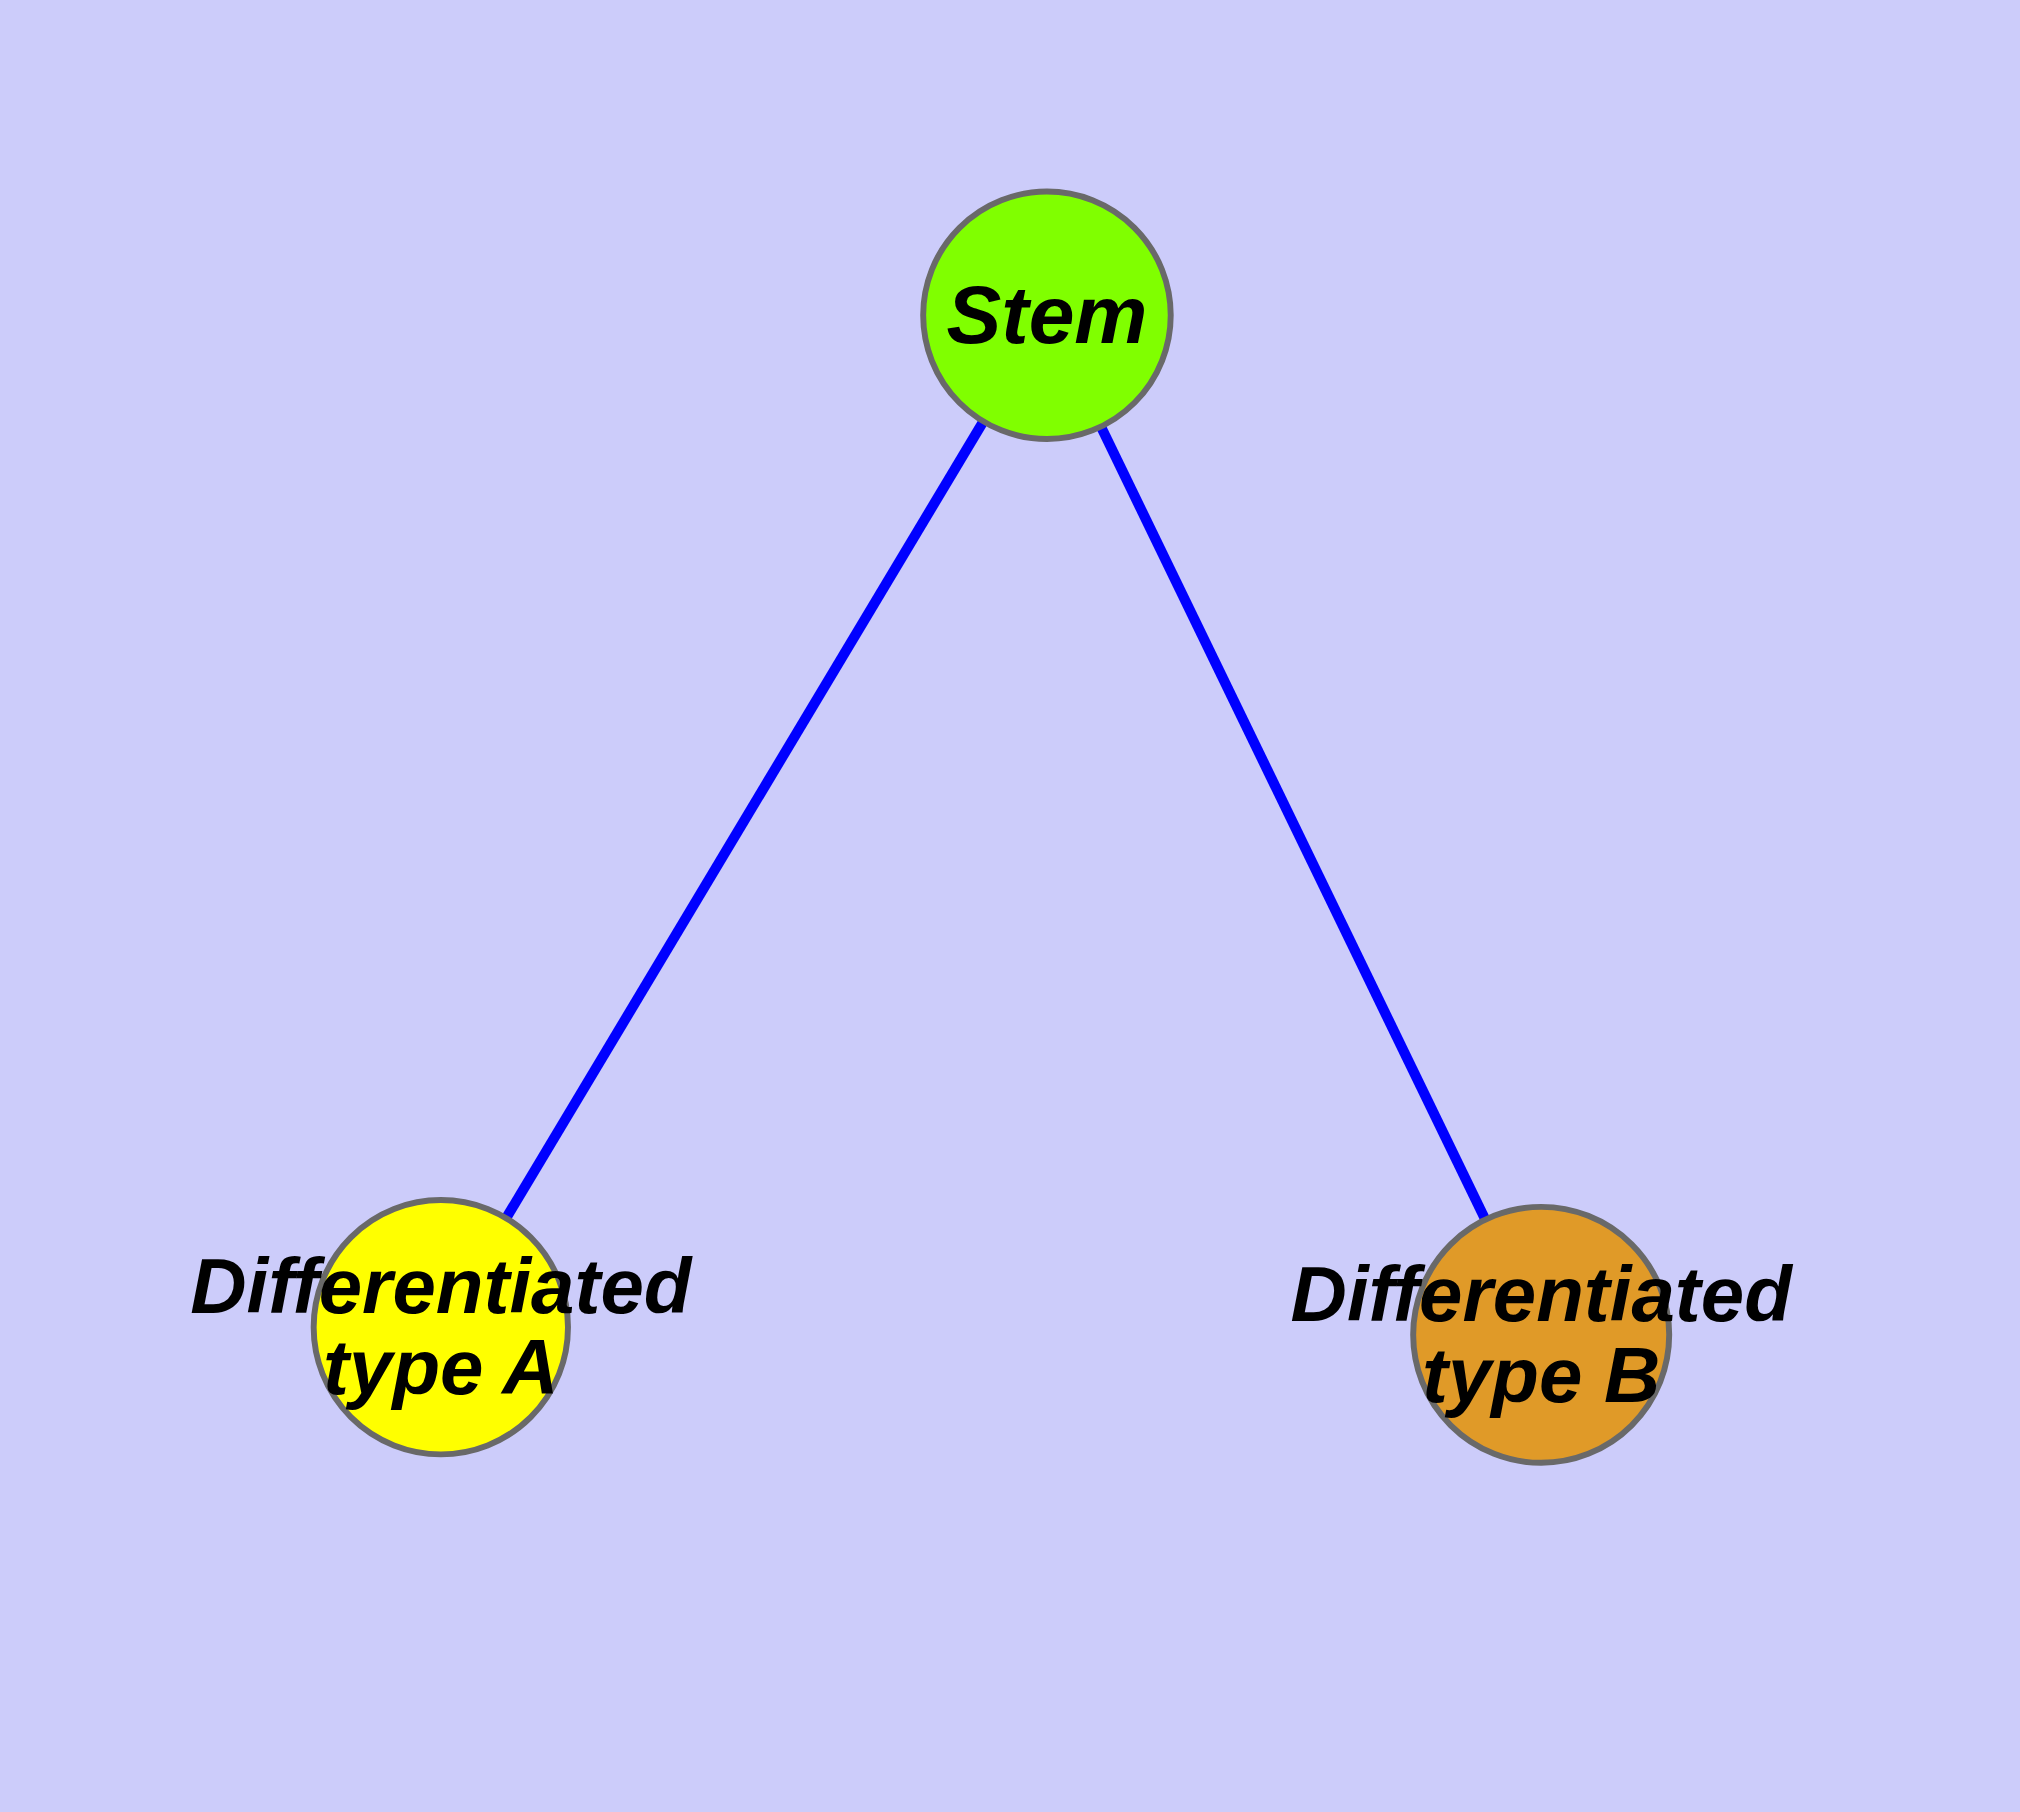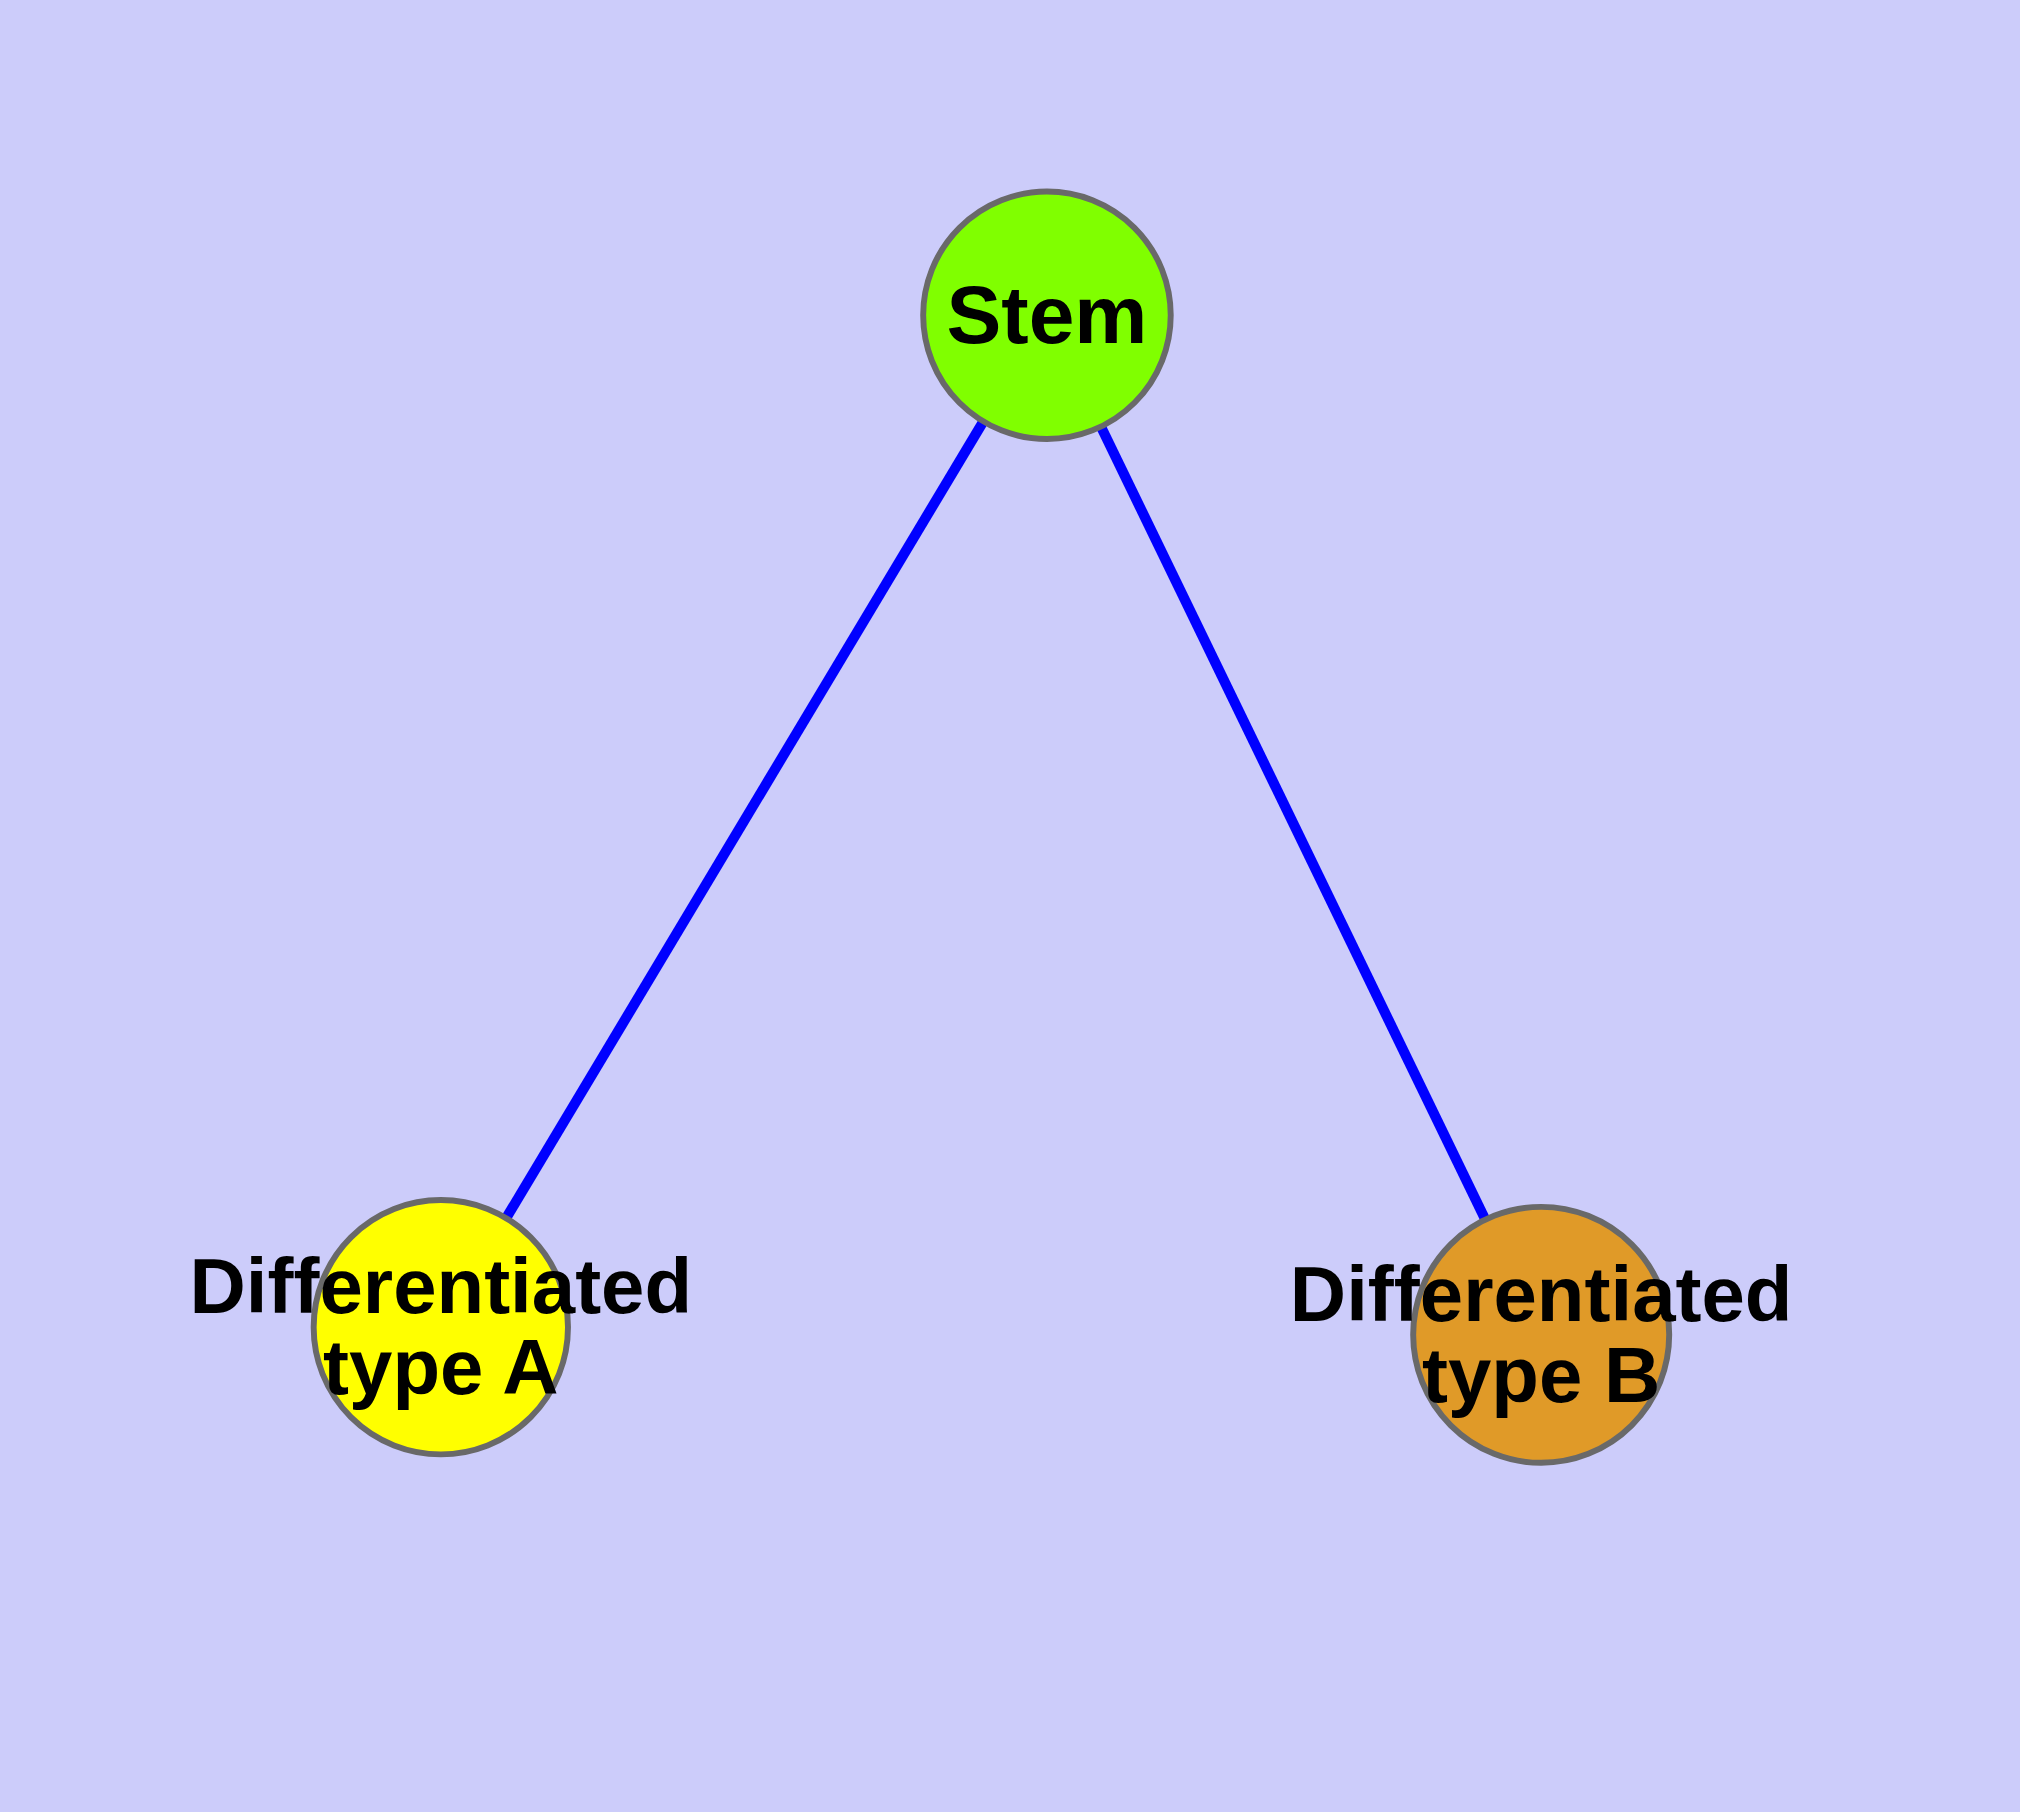--- a/index.html
+++ b/index.html
@@ -7,20 +7,21 @@
     padding: 0;
   }
   body {
     font-family: "Liberation Sans", sans-serif;
   }
   #canvas {
     position: relative;
     width: 2021px;
     height: 1812px;
     overflow: hidden;
+    font-style: italic;
   }
   #graph-svg {
     position: absolute;
     top: 0;
     left: 0;
     width: 2021px;
     height: 1812px;
     display: block;
   }
   .node-label {

